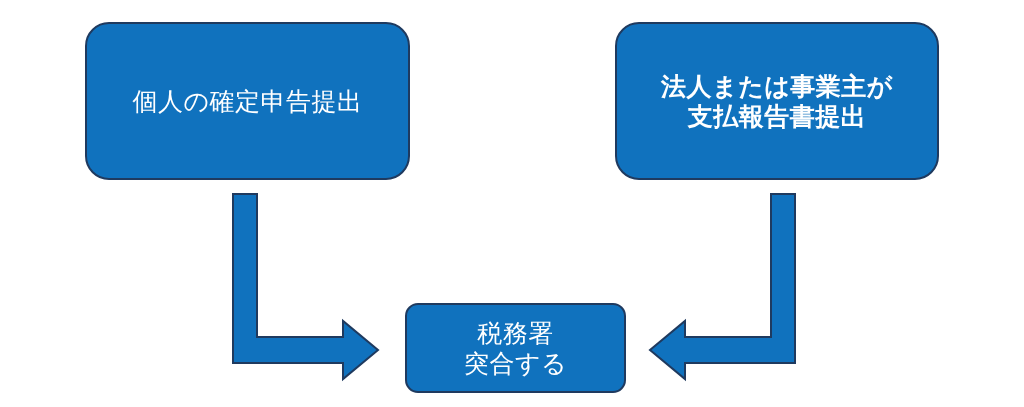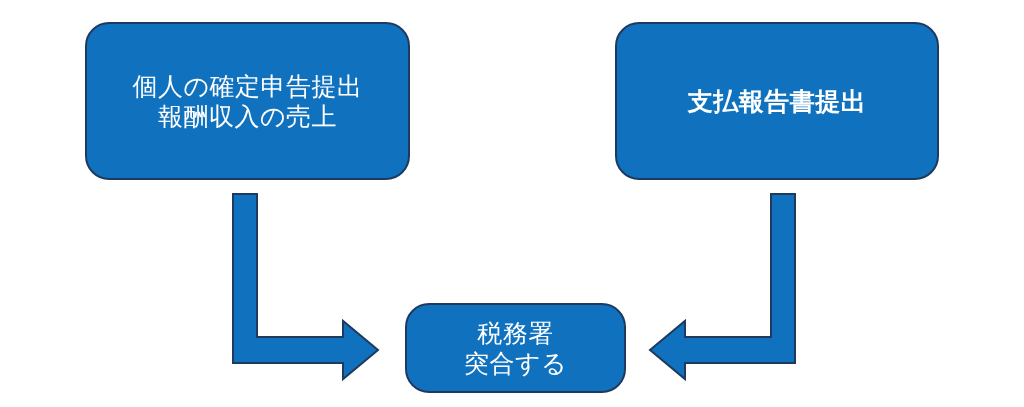--- a/index.html
+++ b/index.html
@@ -58,20 +58,21 @@
     font-size: 25px;
     font-weight: bold;
   }
   #node-taxoffice {
     left: 405px;
     top: 303px;
     width: 221px;
     height: 90px;
     font-size: 25px;
     font-weight: normal;
+    border-radius: 13px;
   }
 
   
   .arrow-svg {
     position: absolute;
     overflow: visible;
   }
   .arrow-shape {
     fill: #1072be;
     stroke: #1f3a5f;
@@ -91,24 +92,24 @@
     height: 185px;
   }
 </style>
 </head>
 <body>
 
 <div class="canvas">
 
   <div class="node" id="node-individual">
     <span class="line">個人の確定申告提出</span>
-    <span class="line">報酬収入の売上</span>
   </div>
 
   <div class="node" id="node-corporate">
+    <span class="line">法人または事業主が</span>
     <span class="line">支払報告書提出</span>
   </div>
 
   <div class="node" id="node-taxoffice">
     <span class="line">税務署</span>
     <span class="line">突合する</span>
   </div>
 
   <svg class="arrow-svg" id="arrow-left-to-center" viewBox="0 0 160 185" width="160" height="185">
     <polygon class="arrow-shape" points="5,4 29,4 29,147 115,147 115,131 150,160 115,189 115,173 5,173"></polygon>

